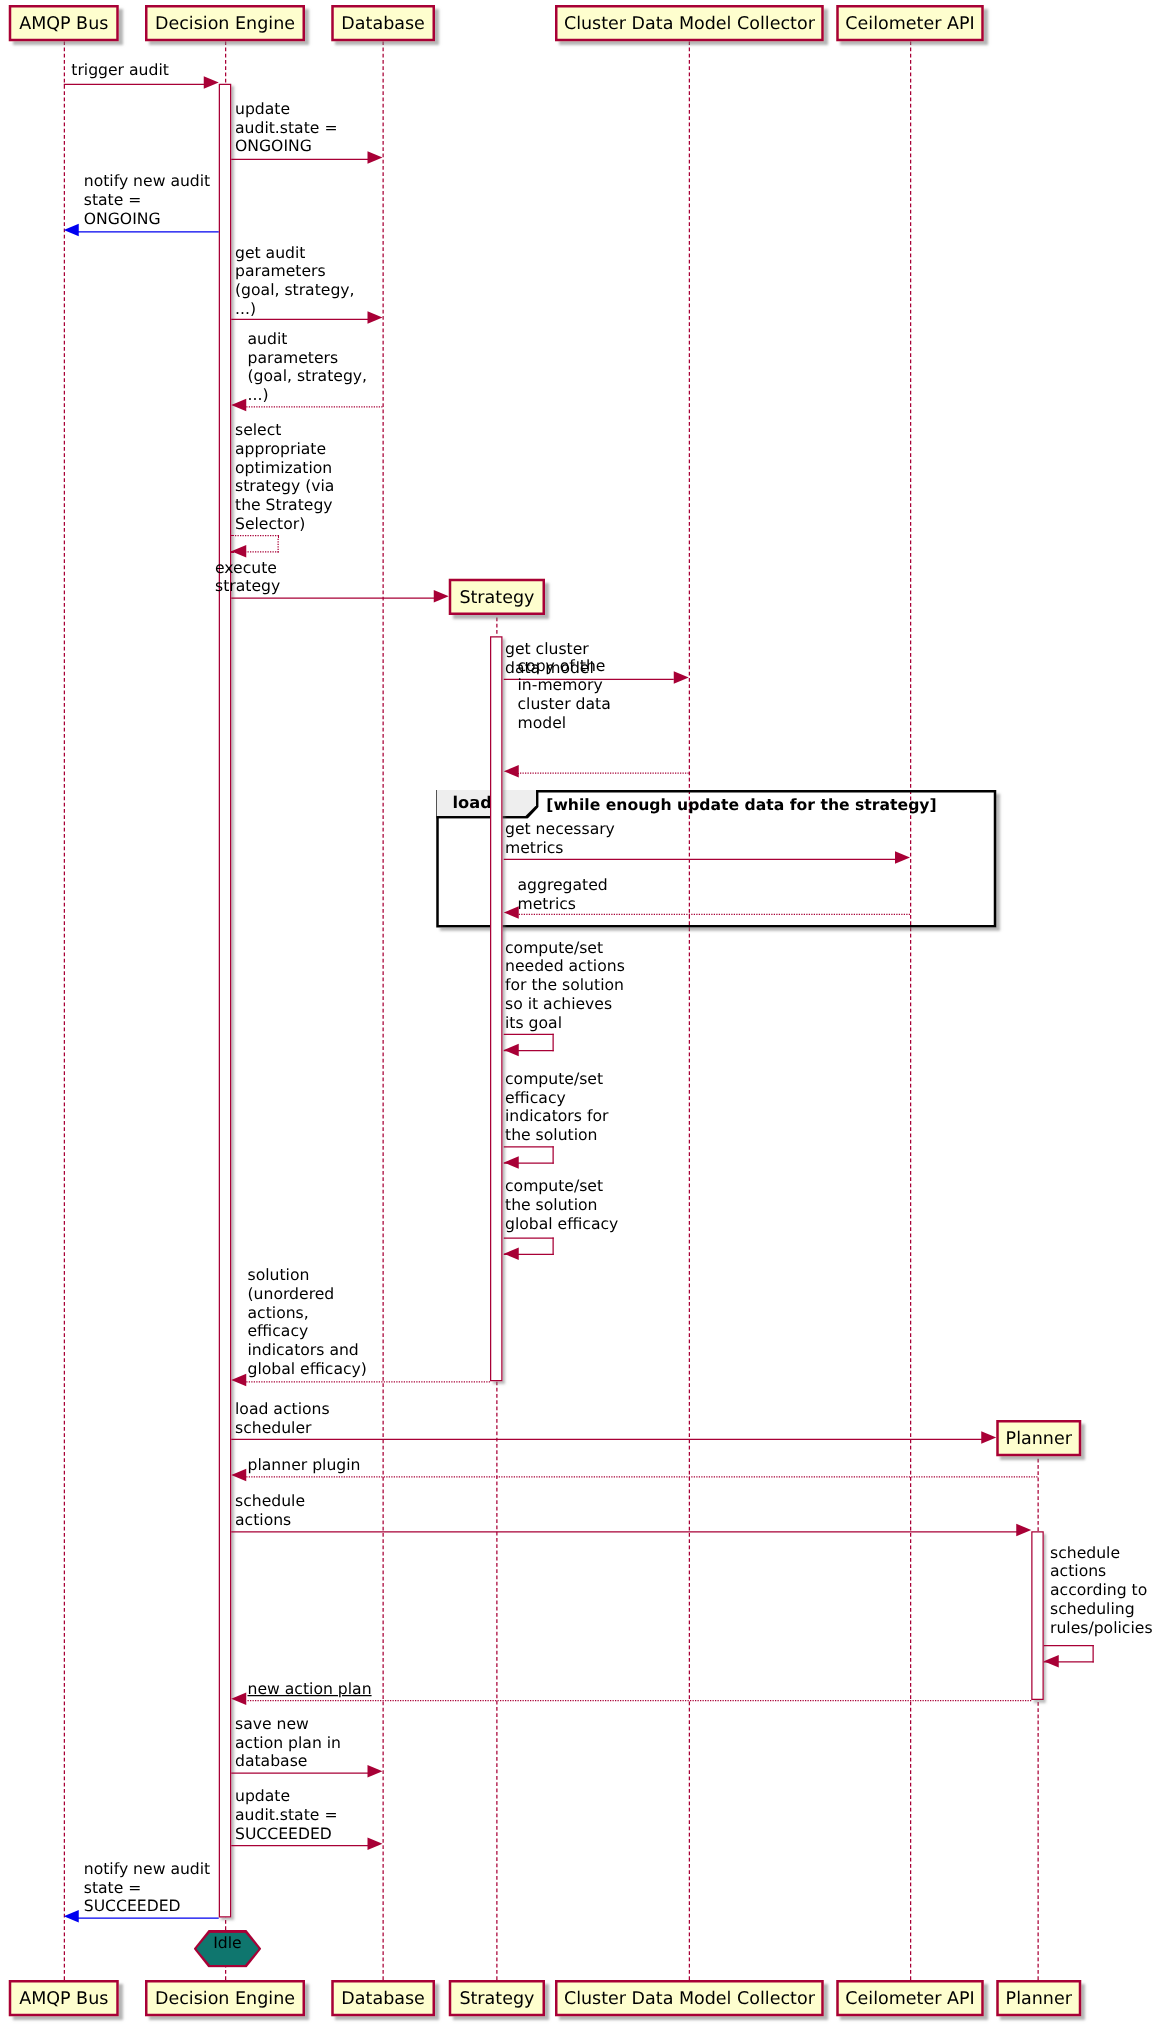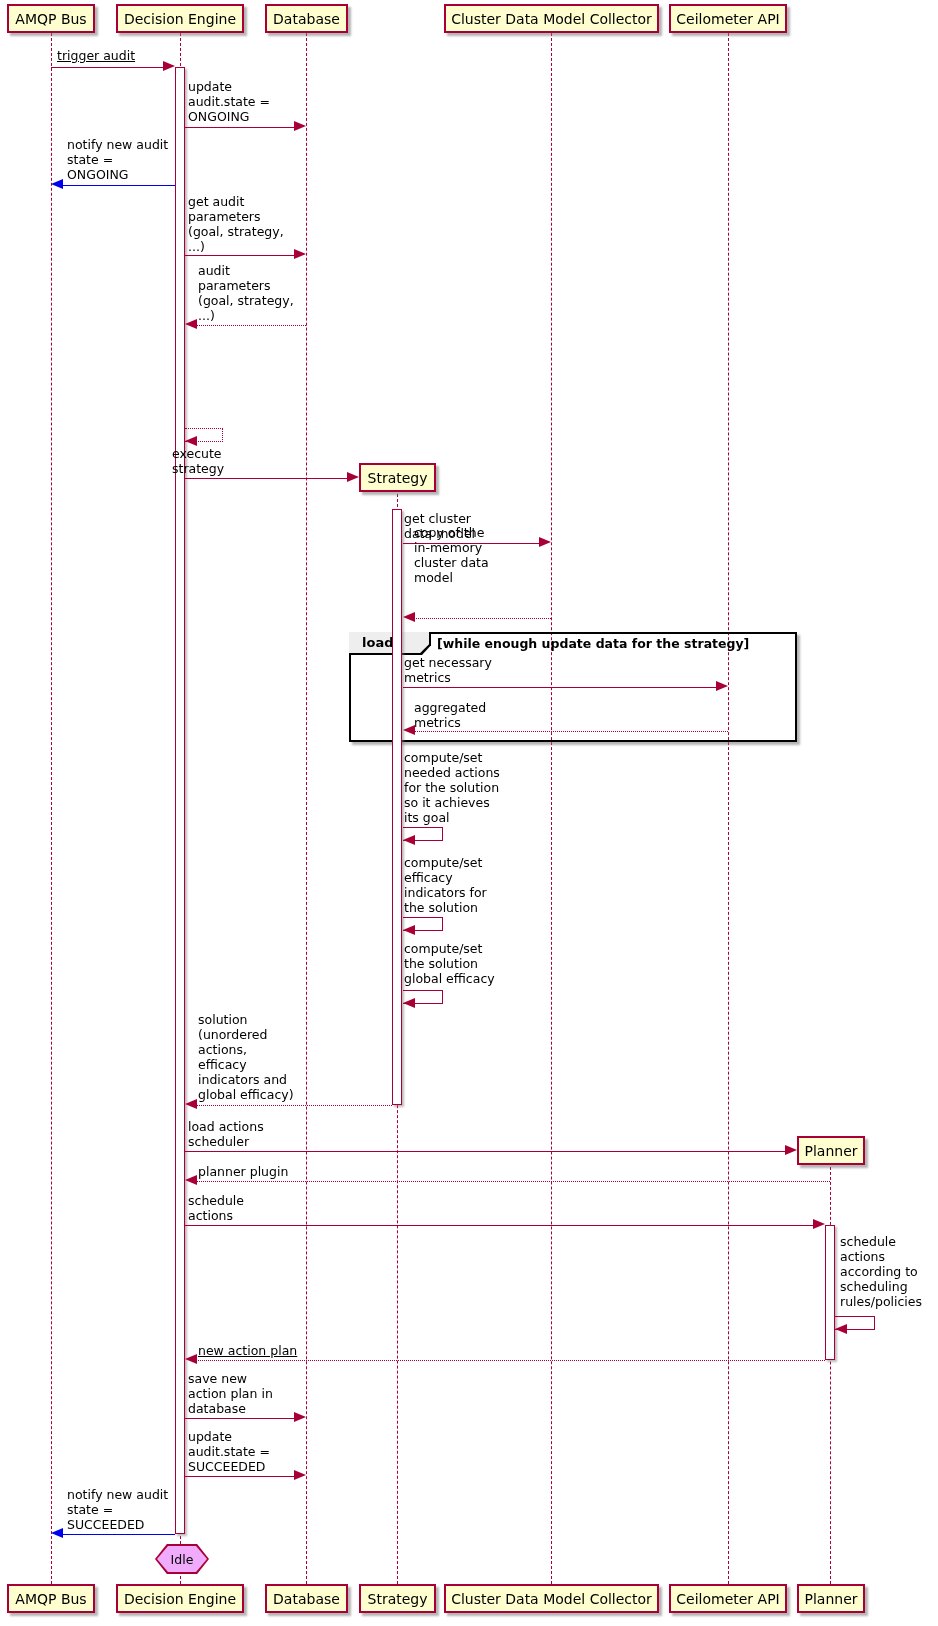--- a/index.html
+++ b/index.html
@@ -23,23 +23,23 @@
   .self.dot{border-style:dotted;border-left:none;border-width:1.5px;}
   .frame{position:absolute;border:2.2px solid #000;box-shadow:3px 3px 2px rgba(120,120,120,0.55);box-sizing:border-box;}
   .pent-outer{position:absolute;background:#000;
       clip-path:polygon(0 0,100% 0,100% 58%,89% 100%,0 100%);}
   .pent-inner{position:absolute;left:0;top:0;right:2px;bottom:2px;background:#EEEEEE;
       clip-path:polygon(0 0,100% 0,100% 58%,89% 100%,0 100%);
       display:flex;align-items:center;font-weight:bold;font-size:13px;padding-left:13px;box-sizing:border-box;}
   .cond{position:absolute;font-weight:bold;font-size:12.5px;white-space:nowrap;}
   .hex-outer{position:absolute;background:#A80036;filter:drop-shadow(2px 2px 1px rgba(120,120,120,0.6));
       clip-path:polygon(22% 0,78% 0,100% 50%,78% 100%,22% 100%,0 50%);}
-  .hex-inner{position:absolute;left:2px;top:2px;right:2px;bottom:2px;background:#f0abfc;
+  .hex-inner{position:absolute;left:2px;top:2px;right:2px;bottom:2px;background:#0f766e;
       clip-path:polygon(22% 0,78% 0,100% 50%,78% 100%,22% 100%,0 50%);
-      display:flex;align-items:center;justify-content:center;font-size:12.5px;}
+      display:flex;align-items:flex-start;justify-content:center;font-size:12.5px;}
 </style>
 </head>
 <body>
 
 <div id="canvas">
 
   <div class="lifeline" style="left:51px;top:33px;height:1551px;"></div>
   <div class="lifeline" style="left:180px;top:33px;height:1551px;"></div>
   <div class="lifeline" style="left:306px;top:33px;height:1551px;"></div>
   <div class="lifeline" style="left:397px;top:494px;height:1090px;"></div>
@@ -52,21 +52,21 @@
     <div class="pent-inner">
         <span>load</span>
       </div>
   </div>
   <div class="cond" style="left:437px;top:636px;">[while enough update data for the strategy]</div>
 
   <div class="bar" style="left:175px;top:67px;height:1467px;"></div>
   <div class="bar" style="left:392px;top:509px;height:596px;"></div>
   <div class="bar" style="left:825px;top:1225px;height:135px;"></div>
 
-  <div class="lbl" style="left:57px;top:48px;text-decoration:underline;">trigger audit</div>
+  <div class="lbl" style="left:57px;top:48px;">trigger audit</div>
   <div class="ln" style="left:51px;top:67px;width:114px;"></div>
   <div class="ah r" style="left:163px;top:61px;"></div>
 
   <div class="lbl" style="left:188px;top:79px;">update
 audit.state =
 ONGOING</div>
   <div class="ln" style="left:185px;top:127px;width:111px;"></div>
   <div class="ah r" style="left:294px;top:121px;"></div>
 
   <div class="lbl" style="left:67px;top:137px;">notify new audit
@@ -82,20 +82,26 @@
   <div class="ln" style="left:185px;top:255px;width:111px;"></div>
   <div class="ah r" style="left:294px;top:249px;"></div>
 
   <div class="lbl" style="left:198px;top:263px;">audit
 parameters
 (goal, strategy,
 ...)</div>
   <div class="ln dot" style="left:195px;top:325px;width:111px;"></div>
   <div class="ah l" style="left:185px;top:319px;"></div>
 
+  <div class="lbl" style="left:188px;top:336px;">select
+appropriate
+optimization
+strategy (via
+the Strategy
+Selector)</div>
   <div class="self dot" style="left:185px;top:428px;width:38px;"></div>
   <div class="ah l" style="left:185px;top:436px;"></div>
 
   <div class="lbl" style="left:172px;top:446px;">execute
 strategy</div>
   <div class="ln" style="left:185px;top:478px;width:164px;"></div>
   <div class="ah r" style="left:347px;top:472px;"></div>
   <div class="box" style="left:359px;top:463px;width:77px;">
     <span>Strategy</span>
   </div>

